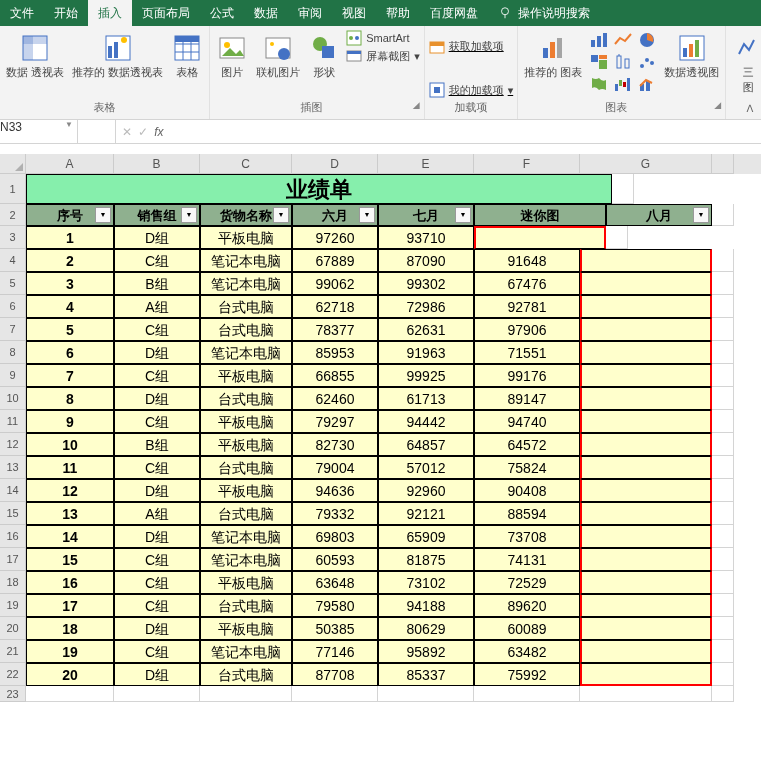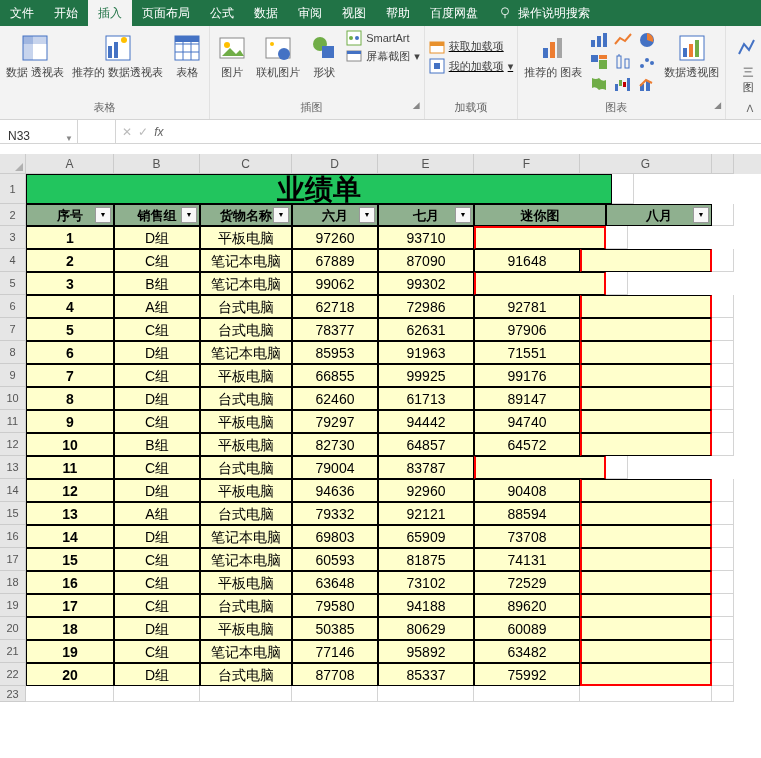--- a/index.html
+++ b/index.html
@@ -22,40 +22,40 @@
 .ribbon-btn span { font-size: 11px; color: #444; text-align: center; line-height: 1.2; white-space: nowrap; }
 .ribbon-vlist { display: flex; flex-direction: column; gap: 2px; }
 .ribbon-row { display: flex; align-items: center; gap: 4px; font-size: 11px; color: #444; cursor: pointer; white-space: nowrap; }
 .chart-grid { display: grid; grid-template-columns: repeat(3, 22px); gap: 2px; }
 .chart-cell { width: 22px; height: 20px; cursor: pointer; display: flex; align-items: center; justify-content: center; }
 .collapse-btn { position: absolute; right: 2px; bottom: 2px; width: 18px; height: 18px; cursor: pointer; color: #666; font-size: 10px; display: flex; align-items: center; justify-content: center; }
 .ribbon-group .dlauncher { float: right; font-size: 9px; color: #888; cursor: pointer; margin-left: 4px; }
 
 
 .fbar { display: flex; height: 24px; border-bottom: 1px solid #d4d4d4; align-items: stretch; background: #fff; }
-.namebox { width: 78px; border-right: 1px solid #d4d4d4; display: flex; align-items: flex-end; padding: 0 8px; font-size: 12px; color: #333; position: relative; }
+.namebox { width: 78px; border-right: 1px solid #d4d4d4; display: flex; align-items: flex-start; padding: 0 0; font-size: 12px; color: #333; position: relative; }
 .namebox .dd { position: absolute; right: 4px; font-size: 8px; color: #888; cursor: pointer; }
 .spacer1 { width: 38px; border-right: 1px solid #d4d4d4; }
 .fx-area { display: flex; align-items: center; padding: 0 6px; gap: 6px; }
 .fx-area .fx { font-style: italic; color: #666; cursor: pointer; }
 .fbar input { border: none; flex: 1; font-size: 12px; padding: 0 4px; outline: none; }
 
 
 .grid-wrap { position: relative; }
 .colhead { display: flex; height: 20px; background: #e6e6e6; }
 .corner { width: 26px; border-right: 1px solid #ccc; border-bottom: 1px solid #ccc; background: #e6e6e6; position: relative; }
 .corner::after { content: ""; position: absolute; right: 2px; bottom: 2px; border-style: solid; border-width: 0 0 8px 8px; border-color: transparent transparent #b0b0b0 transparent; }
 .colhead .ch { text-align: center; font-size: 12px; color: #555; border-right: 1px solid #ccc; border-bottom: 1px solid #ccc; line-height: 20px; }
 .rows { }
 .rowline { display: flex; }
 .rh { width: 26px; background: #e6e6e6; border-right: 1px solid #ccc; border-bottom: 1px solid #ccc; font-size: 11px; color: #555; text-align: center; display: flex; align-items: center; justify-content: center; }
 .cell { border-right: 1px solid #d4d4d4; border-bottom: 1px solid #d4d4d4; }
 
 
-.title-cell { background: #22c55e; font-size: 28px; font-weight: bold; text-align: center; line-height: 30px; height: 30px; border: 1px solid #000; }
+.title-cell { background: #86efac; font-size: 22px; font-weight: bold; text-align: center; line-height: 30px; height: 30px; border: 1px solid #000; }
 
 
 .hrow .tcell { background: #8FB08F; font-weight: bold; text-align: center; height: 22px; line-height: 22px; border: 1px solid #000; position: relative; font-size: 13px; }
 .hrow .filter-btn { position: absolute; right: 2px; top: 2px; width: 16px; height: 16px; border: 1px solid #999; background: #f8f8f8; font-size: 7px; display: flex; align-items: center; justify-content: center; cursor: pointer; }
 
 
 .drow .tcell { background: #FFFFCC; text-align: center; height: 23px; line-height: 23px; border: 1px solid #000; font-size: 14px; }
 .drow .seq { font-weight: bold; }
 .drow .spark { background: #FFFFCC; border-top: 1px solid #000; border-bottom: 1px solid #000; border-left: 2px solid #ff0000; border-right: 2px solid #ff0000; }
 .drow.first .spark { border-top: 2px solid #ff0000; }
@@ -185,21 +185,21 @@
   <div class="ribbon-group">
     <div class="content">
       <div class="ribbon-vlist" style="padding-top:8px;text-decoration:underline;">
         <div class="ribbon-row">
             <svg width="16" height="16">
               <rect x="1" y="4" width="14" height="11" fill="#fff" stroke="#E8912D"></rect>
               <rect x="1" y="4" width="14" height="4" fill="#E8912D"></rect>
             </svg>
             <span>获取加载项</span>
           </div>
-        <div class="ribbon-row" style="margin-top:2px;"><svg width="16" height="16">
+        <div class="ribbon-row" style="margin-top:26px;"><svg width="16" height="16">
               <rect x="1" y="1" width="14" height="14" fill="#fff" stroke="#4472C4"></rect>
               <rect x="5" y="5" width="6" height="6" fill="#4472C4"></rect>
             </svg><span>我的加载项</span> ▾</div>
       </div>
     </div>
     <div class="label">加载项</div>
   </div>
 
   <div class="ribbon-group">
     <div class="content">
@@ -374,20 +374,21 @@
         <div class="tcell spark cG"></div>
         <div class="cell cH" style="height:23px;"></div>
       </div>
       <div class="rowline drow">
         <div class="rh" style="height:23px;">5</div>
         <div class="tcell seq cA">3</div>
         <div class="tcell cB">B组</div>
         <div class="tcell cC">笔记本电脑</div>
         <div class="tcell cD">99062</div>
         <div class="tcell cE">99302</div>
+        <div class="tcell cF">67476</div>
         <div class="tcell spark cG"></div>
         <div class="cell cH" style="height:23px;"></div>
       </div>
       <div class="rowline drow">
         <div class="rh" style="height:23px;">6</div>
         <div class="tcell seq cA">4</div>
         <div class="tcell cB">A组</div>
         <div class="tcell cC">台式电脑</div>
         <div class="tcell cD">62718</div>
         <div class="tcell cE">72986</div>
@@ -460,21 +461,22 @@
         <div class="tcell cF">64572</div>
         <div class="tcell spark cG"></div>
         <div class="cell cH" style="height:23px;"></div>
       </div>
       <div class="rowline drow">
         <div class="rh" style="height:23px;">13</div>
         <div class="tcell seq cA">11</div>
         <div class="tcell cB">C组</div>
         <div class="tcell cC">台式电脑</div>
         <div class="tcell cD">79004</div>
-        <div class="tcell cE">83787</div>
+        <div class="tcell cE">57012</div>
+        <div class="tcell cF">75824</div>
         <div class="tcell spark cG"></div>
         <div class="cell cH" style="height:23px;"></div>
       </div>
       <div class="rowline drow">
         <div class="rh" style="height:23px;">14</div>
         <div class="tcell seq cA">12</div>
         <div class="tcell cB">D组</div>
         <div class="tcell cC">平板电脑</div>
         <div class="tcell cD">94636</div>
         <div class="tcell cE">92960</div>

